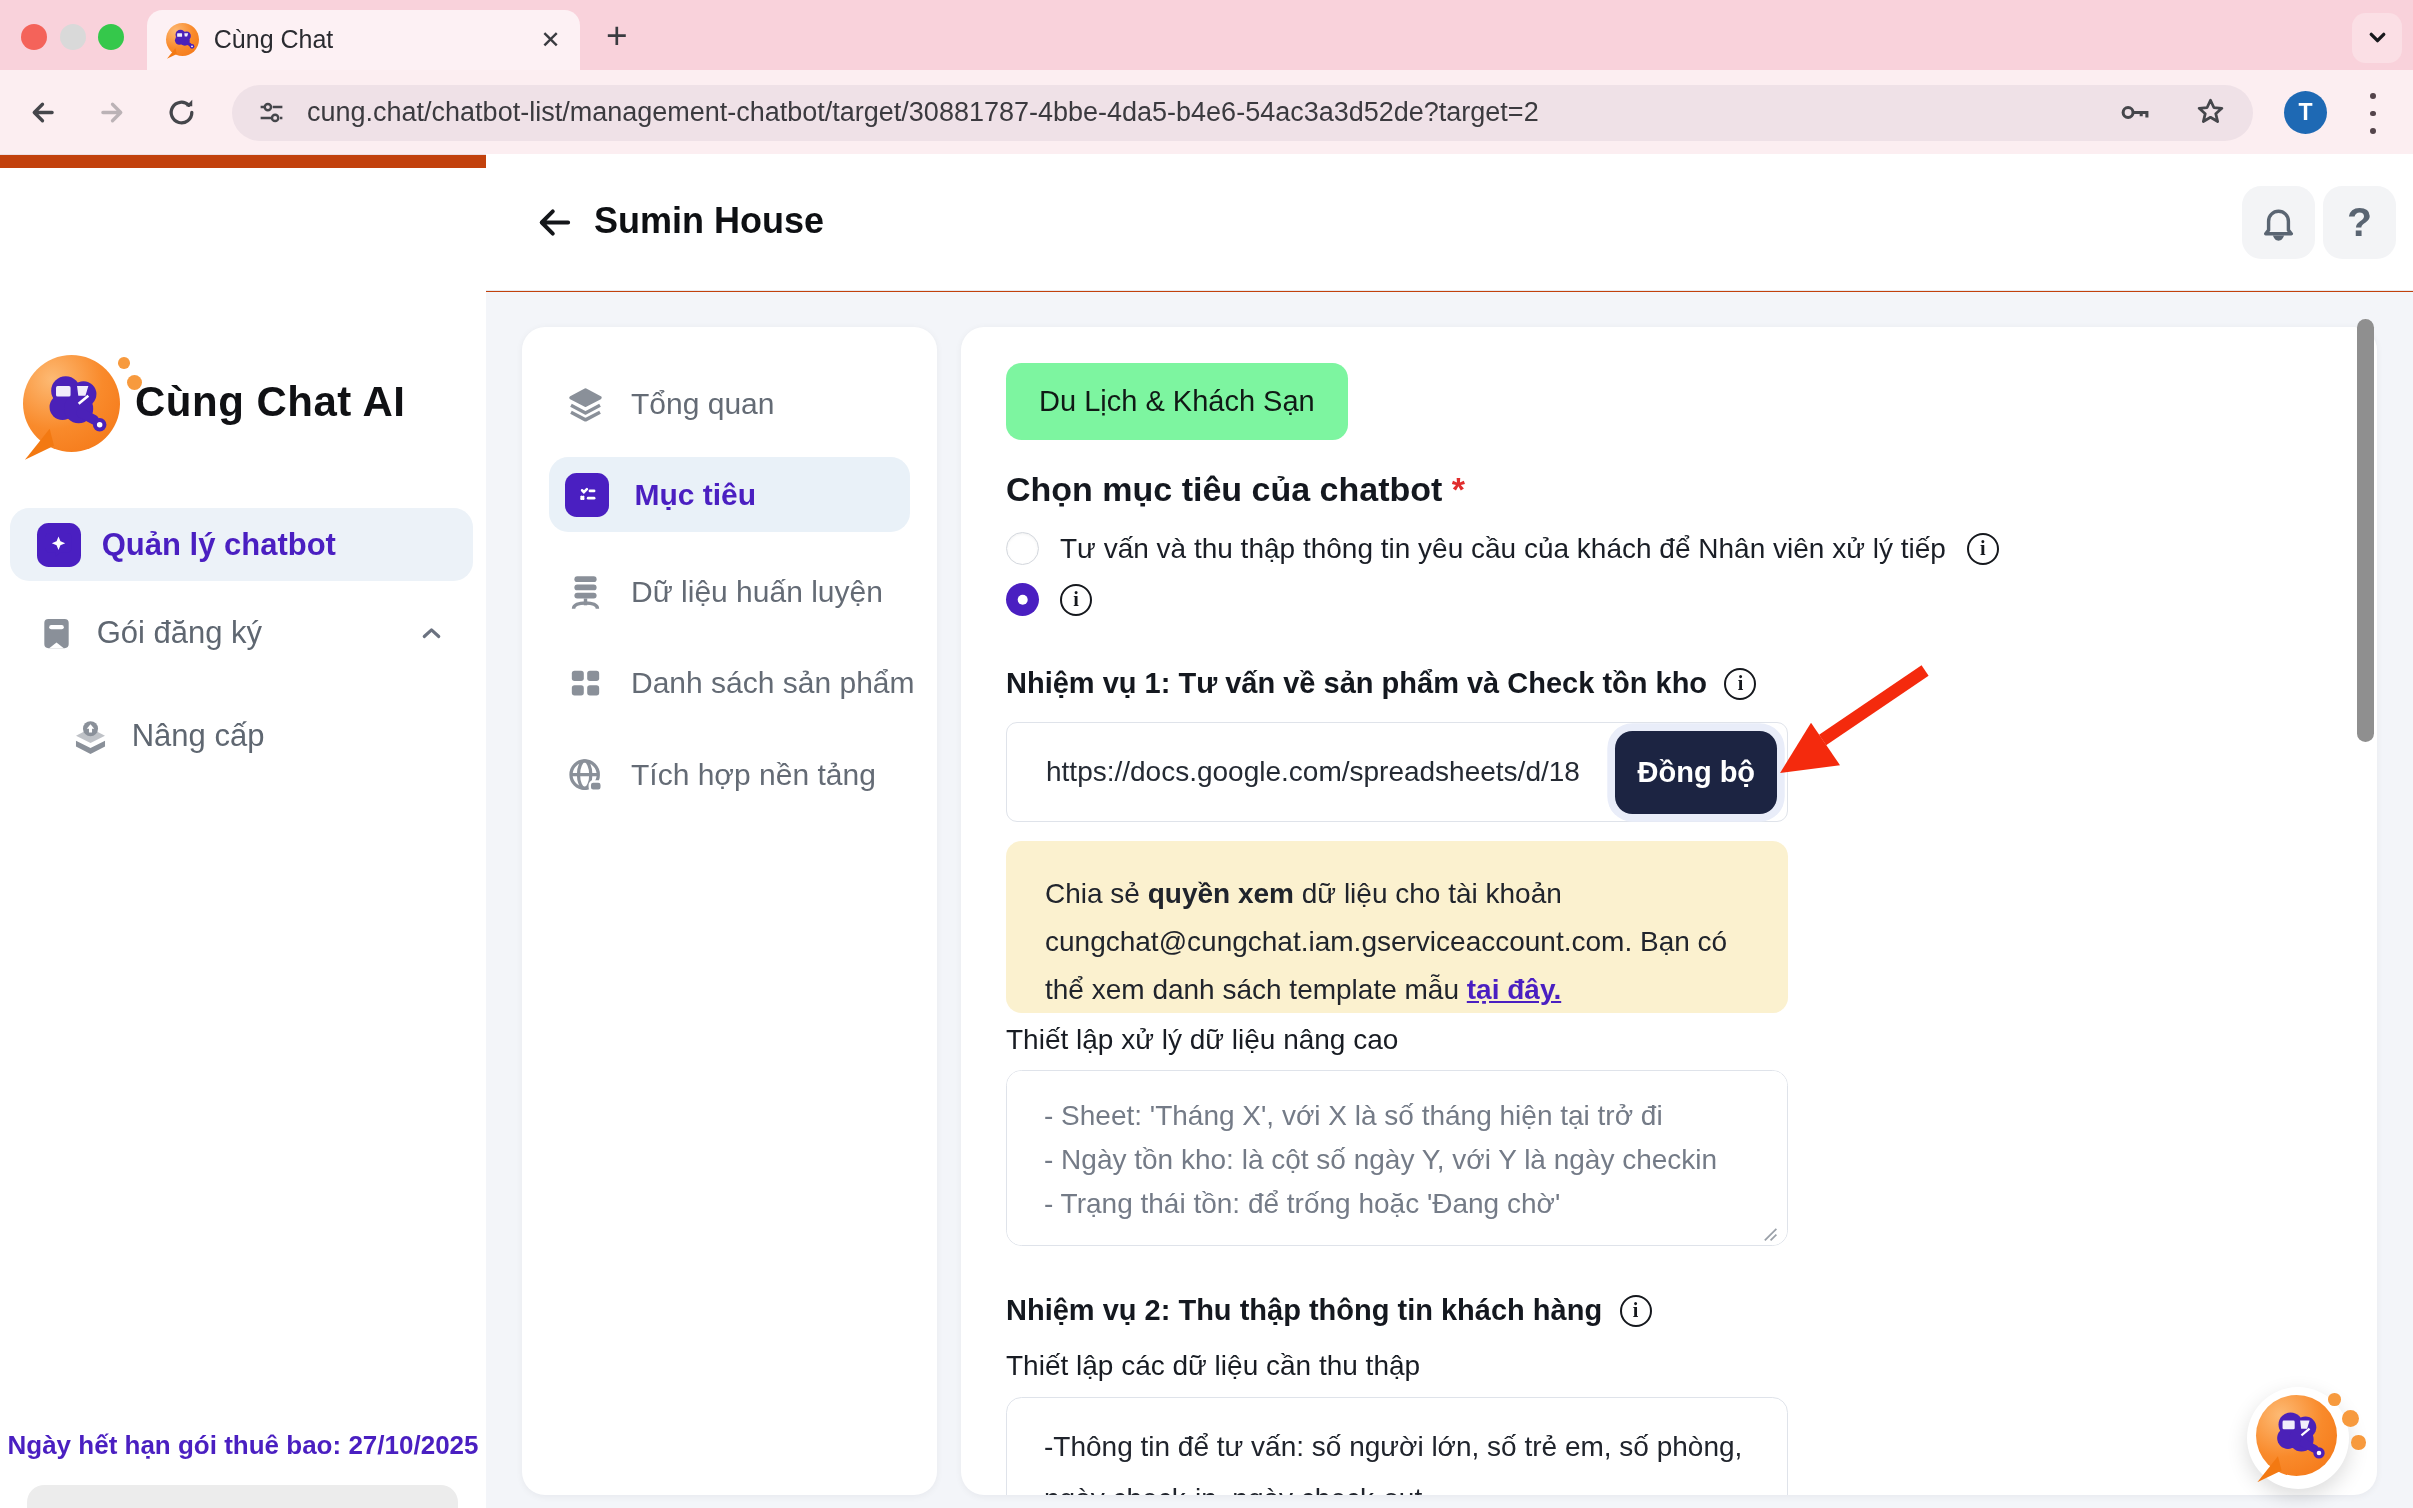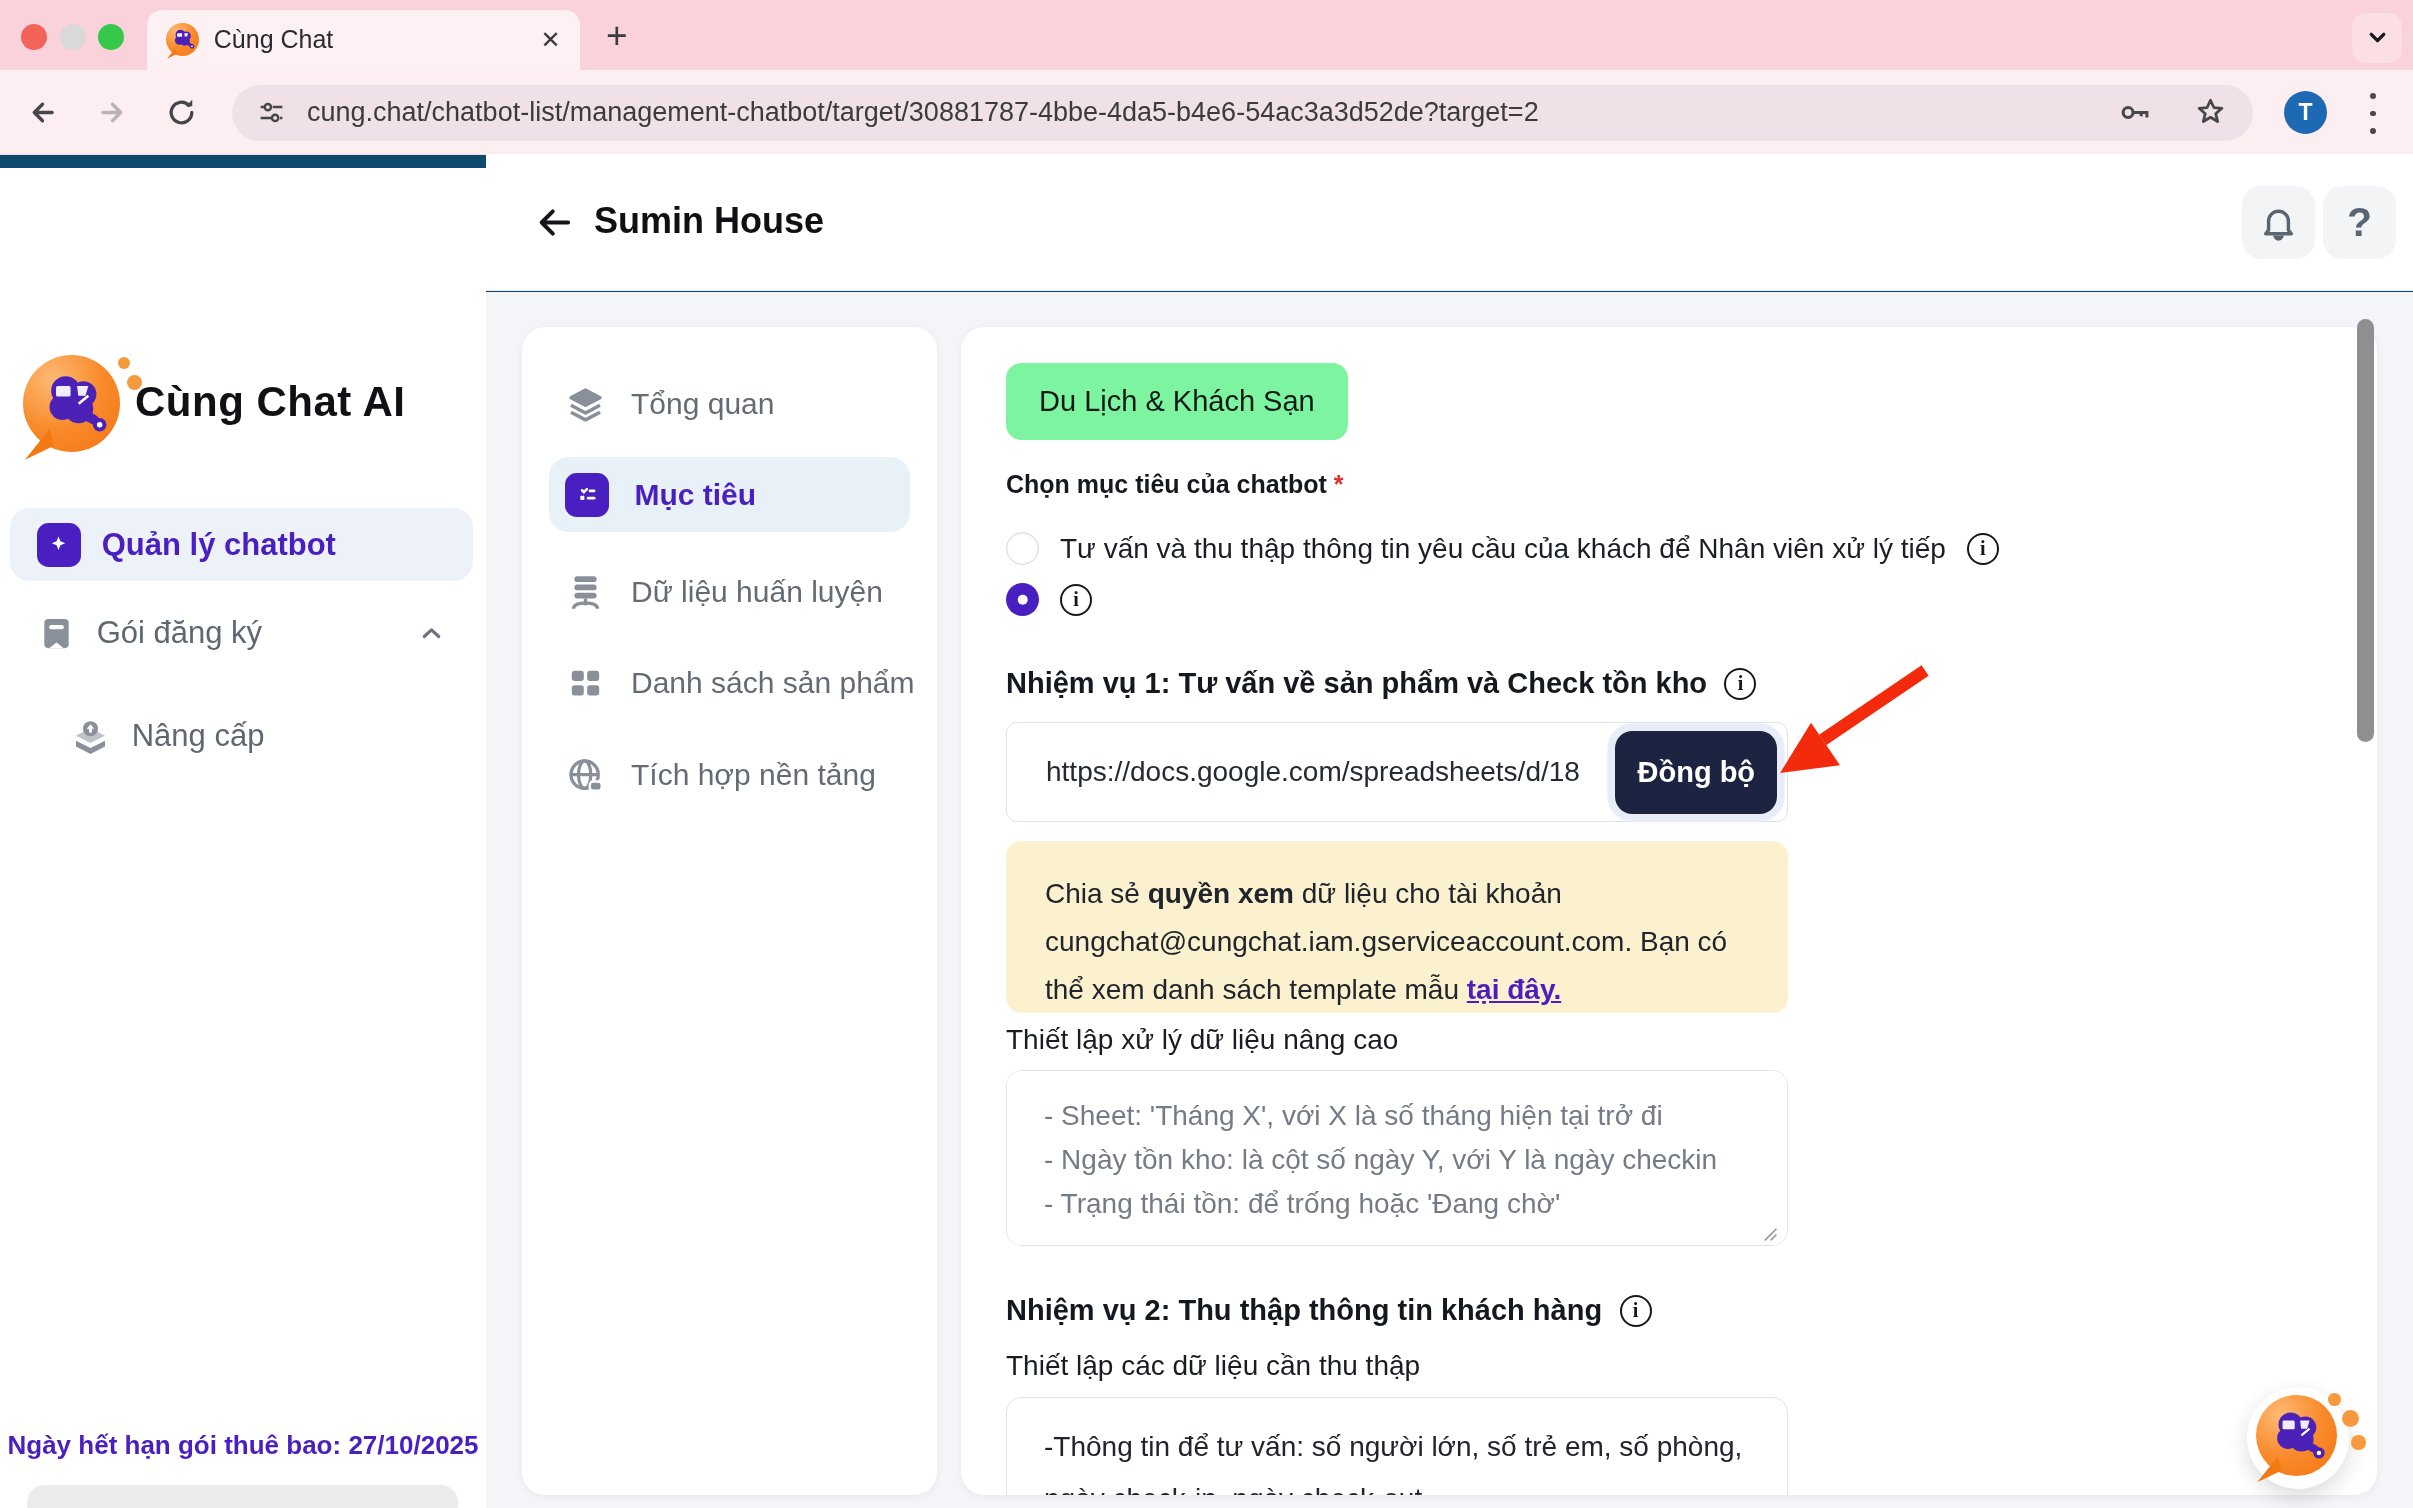--- a/index.html
+++ b/index.html
@@ -1,18 +1,18 @@
 <!DOCTYPE html>
 <html><head>
 <meta charset="utf-8">
 <style>
   html,body{margin:0;padding:0;background:#e9ebf0;}
   *{box-sizing:border-box;}
   #stage{position:relative;width:2414px;height:1508px;overflow:hidden;
-         font-family:"Liberation Sans","DejaVu Sans",sans-serif;background:#0c4a6e;}
+         font-family:"Liberation Sans","DejaVu Sans",sans-serif;background:#c2410c;}
 
   
   .tabstrip{position:absolute;left:0;top:0;width:2414px;height:70px;background:#F9D2DB;}
   .tl-dot{position:absolute;top:24px;width:26px;height:26px;border-radius:50%;}
   .tl-red{left:21px;background:#F4635A;}
   .tl-mid{left:60px;background:#D9D9D9;}
   .tl-green{left:98px;background:#35C84B;}
   .tab{position:absolute;left:147px;top:9.7px;width:433px;height:60px;background:#FDF1F4;
        border-radius:15.4px 15.4px 0 0;display:flex;align-items:center;padding:0 19.3px;}
   .tab-title{font-size:25px;color:#2A2B30;margin-left:14.5px;white-space:nowrap;}
@@ -78,21 +78,21 @@
   .sub-row{position:absolute;left:0;width:415px;height:58px;display:flex;align-items:center;padding-left:43px;}
   .sub-row .lbl{font-size:30px;color:#646B75;margin-left:25px;white-space:nowrap;}
   .sub-active{position:absolute;left:27px;top:130px;width:361px;height:75px;border-radius:19.3px;
               background:#E9F1F8;display:flex;align-items:center;padding-left:16.4px;}
   .sub-active .lbl{font-size:30px;font-weight:bold;color:#4A1FC1;margin-left:25px;}
   .ico-tile{width:44px;height:44px;border-radius:11.6px;background:#4A1FC1;display:flex;align-items:center;justify-content:center;}
 
   .main-card{left:475px;top:35px;width:1416px;height:1168px;overflow:hidden;}
   .badge{position:absolute;left:45px;top:36px;height:77px;border-radius:15.4px;background:#7DF5A0;
          display:inline-flex;align-items:center;padding:0 33px;font-size:29px;color:#101915;}
-  .goal-label{position:absolute;left:45px;top:143px;font-size:25px;font-weight:bold;color:#14181F;}
+  .goal-label{position:absolute;left:45px;top:143px;font-size:34px;font-weight:bold;color:#14181F;}
   .req{color:#E02D2D;}
   .radio-row{position:absolute;left:45px;display:flex;align-items:center;gap:21px;}
   .radio{width:33px;height:33px;border-radius:50%;flex:0 0 auto;}
   .radio.off{border:1.9px solid #D3D7DD;background:#fff;box-shadow:inset 0 1px 2.9px rgba(0,0,0,.06);}
   .radio.on{background:#4A1FC1;position:relative;}
   .radio.on::after{content:"";position:absolute;left:50%;top:50%;width:10.6px;height:10.6px;border-radius:50%;
                    background:#fff;transform:translate(-50%,-50%);}
   .radio-label{font-size:28px;color:#1A1E26;white-space:nowrap;}
   .info{width:32px;height:32px;border-radius:50%;border:2.4px solid #15181D;display:inline-flex;
         align-items:center;justify-content:center;font-size:20px;font-weight:600;color:#15181D;

